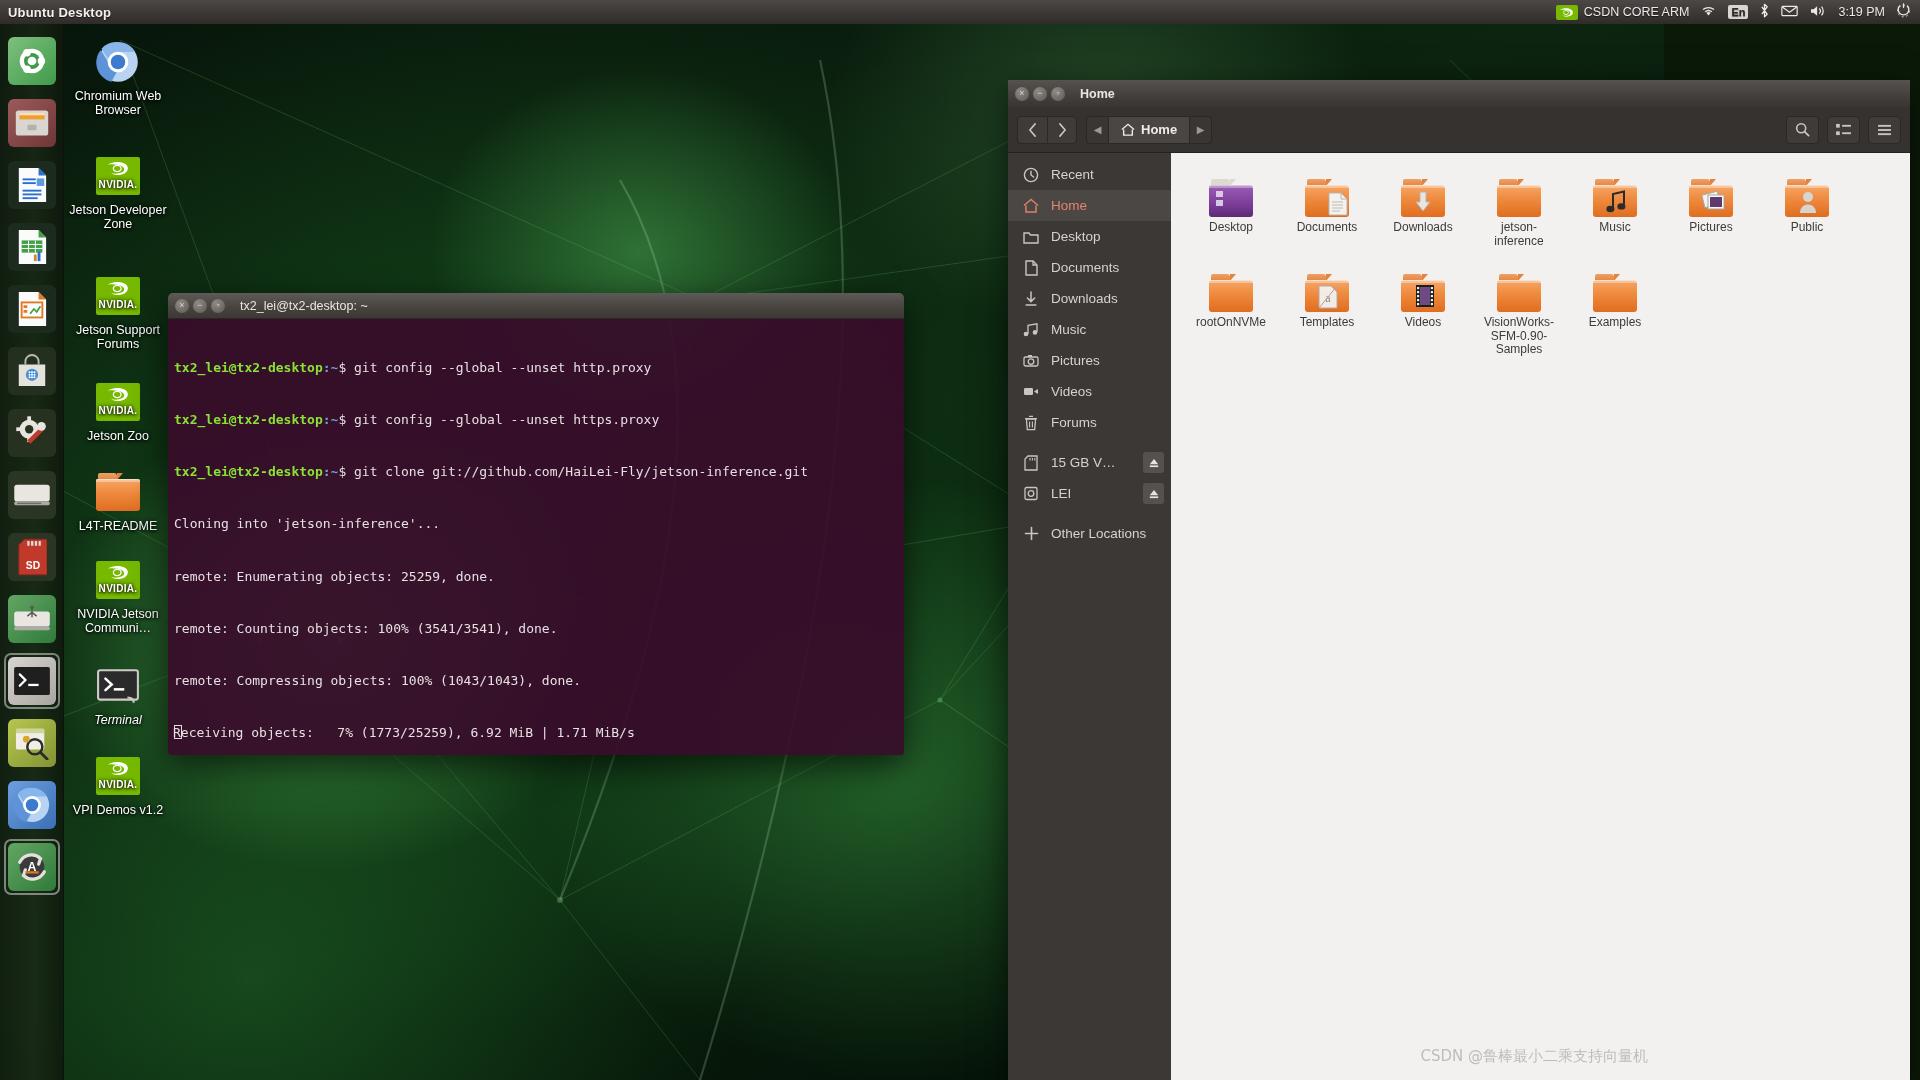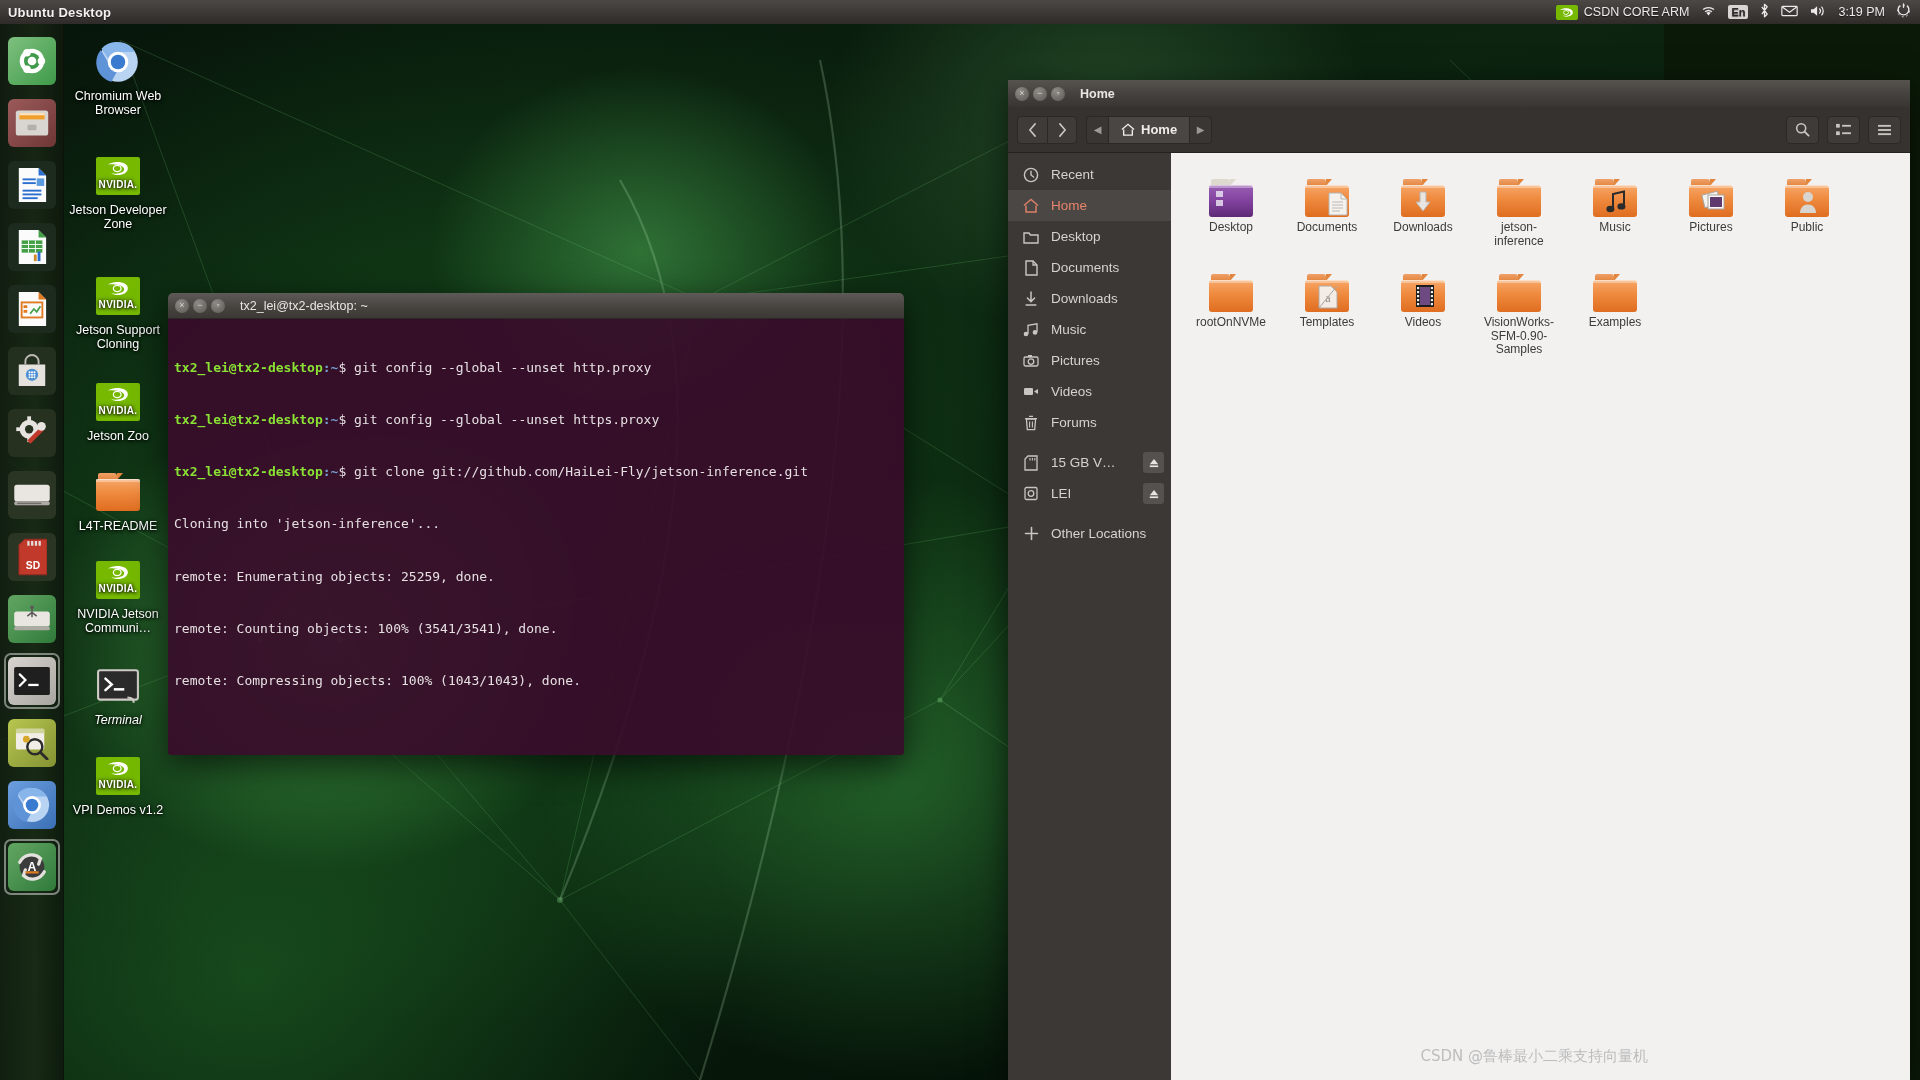--- a/index.html
+++ b/index.html
@@ -503,21 +503,21 @@
   <div class="desk-icon" style="left:66px; top:272px;">
     <div class="glyph">
       <span class="nv-tile">
         <svg width="28" height="17" viewBox="0 0 34 22">
             <path d="M4 6c5-4 16-5 22-1 5 3 5 9 0 12-5 3-13 3-18 0 4 1 10 1 14-1 4-2 4-6 0-8-4-2-12-3-18-2z" fill="#fff"></path>
             <ellipse cx="16" cy="11" rx="5" ry="4" fill="none" stroke="#fff" stroke-width="1.6"></ellipse>
           </svg>
         <span class="nv-word">NVIDIA.</span>
       </span>
     </div>
-    <div>Jetson Support Cloning</div>
+    <div>Jetson Support Forums</div>
   </div>
 
   <div class="desk-icon" style="left:66px; top:378px;">
     <div class="glyph">
       <span class="nv-tile">
         <svg width="28" height="17" viewBox="0 0 34 22">
             <path d="M4 6c5-4 16-5 22-1 5 3 5 9 0 12-5 3-13 3-18 0 4 1 10 1 14-1 4-2 4-6 0-8-4-2-12-3-18-2z" fill="#fff"></path>
             <ellipse cx="16" cy="11" rx="5" ry="4" fill="none" stroke="#fff" stroke-width="1.6"></ellipse>
           </svg>
         <span class="nv-word">NVIDIA.</span>
@@ -582,20 +582,21 @@
       <span class="term-title">tx2_lei@tx2-desktop: ~</span>
     </div>
     <div class="term-body">
       <div><span class="prompt-user">tx2_lei@tx2-desktop</span><span class="prompt-path">:~</span><span class="prompt-tail">$ </span><span>git config --global --unset http.proxy</span></div>
       <div><span class="prompt-user">tx2_lei@tx2-desktop</span><span class="prompt-path">:~</span><span class="prompt-tail">$ </span><span>git config --global --unset https.proxy</span></div>
       <div><span class="prompt-user">tx2_lei@tx2-desktop</span><span class="prompt-path">:~</span><span class="prompt-tail">$ </span><span>git clone git://github.com/HaiLei-Fly/jetson-inference.git</span></div>
       <div>Cloning into 'jetson-inference'...</div>
       <div>remote: Enumerating objects: 25259, done.</div>
       <div>remote: Counting objects: 100% (3541/3541), done.</div>
       <div>remote: Compressing objects: 100% (1043/1043), done.</div>
+      <div><span class="cursor"></span><span style="margin-left:-9px;">Receiving objects:   7% (1773/25259), 6.92 MiB | 1.71 MiB/s</span></div>
     </div>
   </div>
 
   <div class="nautilus">
     <div class="na-titlebar">
       <span class="wbtn">×</span>
       <span class="wbtn">−</span>
       <span class="wbtn">▫</span>
       <span class="na-title">Home</span>
     </div>

